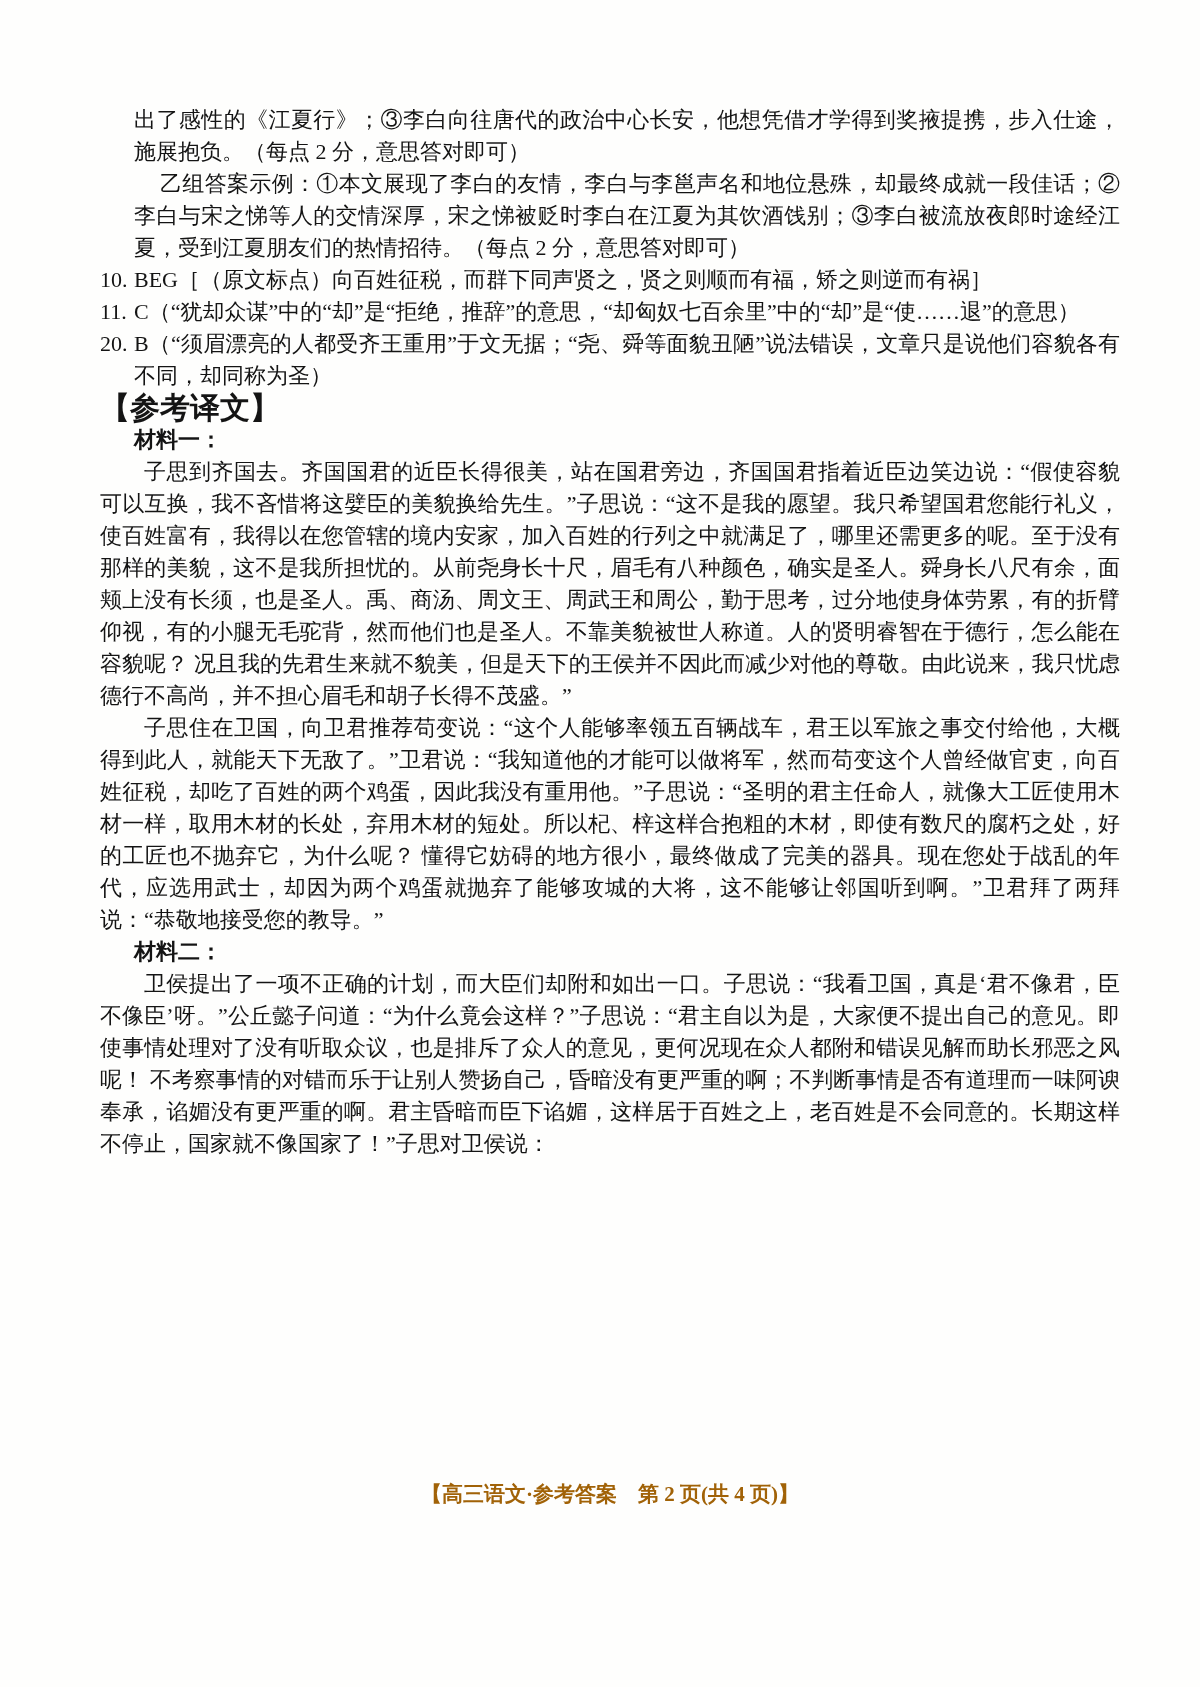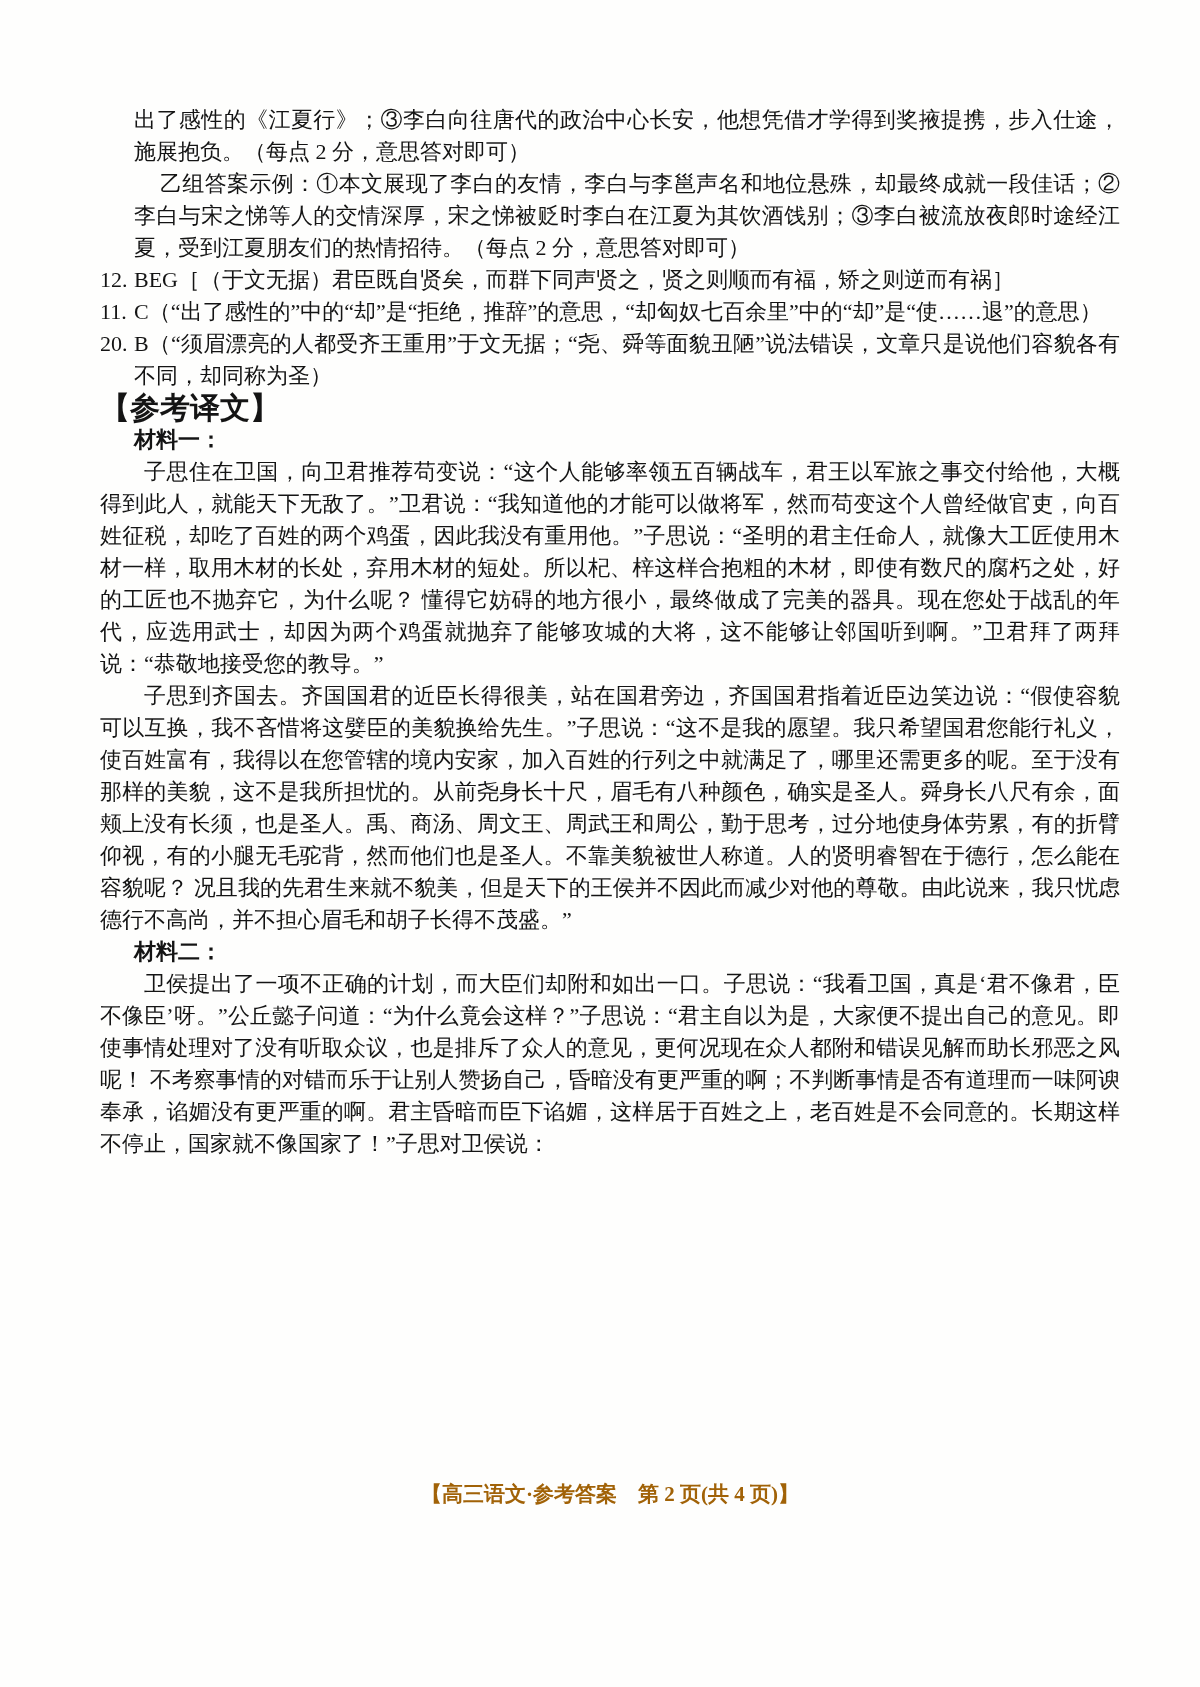--- a/index.html
+++ b/index.html
@@ -73,35 +73,35 @@
 </head>
 <body>
 
 <div class="page">
   <main class="content">
 
     <p class="hangbody">出了感性的《江夏行》；③李白向往唐代的政治中心长安，他想凭借才学得到奖掖提携，步入仕途，施展抱负。（每点 2 分，意思答对即可）</p>
 
     <p class="hangbody para-indent">乙组答案示例：①本文展现了李白的友情，李白与李邕声名和地位悬殊，却最终成就一段佳话；②李白与宋之悌等人的交情深厚，宋之悌被贬时李白在江夏为其饮酒饯别；③李白被流放夜郎时途经江夏，受到江夏朋友们的热情招待。（每点 2 分，意思答对即可）</p>
 
-    <p class="hang"><span class="num">12.</span><span>BEG［（于文无据）君臣既自贤矣，而群下同声贤之，贤之则顺而有福，矫之则逆而有祸］</span></p>
+    <p class="hang"><span class="num">10.</span><span>BEG［（原文标点）向百姓征税，而群下同声贤之，贤之则顺而有福，矫之则逆而有祸］</span></p>
 
-    <p class="hang"><span class="num">11.</span><span>C（“出了感性的”中的“却”是“拒绝，推辞”的意思，“却匈奴七百余里”中的“却”是“使……退”的意思）</span></p>
+    <p class="hang"><span class="num">11.</span><span>C（“犹却众谋”中的“却”是“拒绝，推辞”的意思，“却匈奴七百余里”中的“却”是“使……退”的意思）</span></p>
 
     <p class="hang"><span class="num">20.</span><span>B（“须眉漂亮的人都受齐王重用”于文无据；“尧、舜等面貌丑陋”说法错误，文章只是说他们容貌各有不同，却同称为圣）</span></p>
 
 
 
     <p class="section-header">【参考译文】</p>
 
     <p class="mat-title">材料一：</p>
 
+    <p class="trans">子思到齐国去。齐国国君的近臣长得很美，站在国君旁边，齐国国君指着近臣边笑边说：“假使容貌可以互换，我不吝惜将这嬖臣的美貌换给先生。”子思说：“这不是我的愿望。我只希望国君您能行礼义，使百姓富有，我得以在您管辖的境内安家，加入百姓的行列之中就满足了，哪里还需更多的呢。至于没有那样的美貌，这不是我所担忧的。从前尧身长十尺，眉毛有八种颜色，确实是圣人。舜身长八尺有余，面颊上没有长须，也是圣人。禹、商汤、周文王、周武王和周公，勤于思考，过分地使身体劳累，有的折臂仰视，有的小腿无毛驼背，然而他们也是圣人。不靠美貌被世人称道。人的贤明睿智在于德行，怎么能在容貌呢？ 况且我的先君生来就不貌美，但是天下的王侯并不因此而减少对他的尊敬。由此说来，我只忧虑德行不高尚，并不担心眉毛和胡子长得不茂盛。”</p>
+
     <p class="trans">子思住在卫国，向卫君推荐苟变说：“这个人能够率领五百辆战车，君王以军旅之事交付给他，大概得到此人，就能天下无敌了。”卫君说：“我知道他的才能可以做将军，然而苟变这个人曾经做官吏，向百姓征税，却吃了百姓的两个鸡蛋，因此我没有重用他。”子思说：“圣明的君主任命人，就像大工匠使用木材一样，取用木材的长处，弃用木材的短处。所以杞、梓这样合抱粗的木材，即使有数尺的腐朽之处，好的工匠也不抛弃它，为什么呢？ 懂得它妨碍的地方很小，最终做成了完美的器具。现在您处于战乱的年代，应选用武士，却因为两个鸡蛋就抛弃了能够攻城的大将，这不能够让邻国听到啊。”卫君拜了两拜说：“恭敬地接受您的教导。”</p>
-
-    <p class="trans">子思到齐国去。齐国国君的近臣长得很美，站在国君旁边，齐国国君指着近臣边笑边说：“假使容貌可以互换，我不吝惜将这嬖臣的美貌换给先生。”子思说：“这不是我的愿望。我只希望国君您能行礼义，使百姓富有，我得以在您管辖的境内安家，加入百姓的行列之中就满足了，哪里还需更多的呢。至于没有那样的美貌，这不是我所担忧的。从前尧身长十尺，眉毛有八种颜色，确实是圣人。舜身长八尺有余，面颊上没有长须，也是圣人。禹、商汤、周文王、周武王和周公，勤于思考，过分地使身体劳累，有的折臂仰视，有的小腿无毛驼背，然而他们也是圣人。不靠美貌被世人称道。人的贤明睿智在于德行，怎么能在容貌呢？ 况且我的先君生来就不貌美，但是天下的王侯并不因此而减少对他的尊敬。由此说来，我只忧虑德行不高尚，并不担心眉毛和胡子长得不茂盛。”</p>
 
     <p class="mat-title">材料二：</p>
 
     <p class="trans">卫侯提出了一项不正确的计划，而大臣们却附和如出一口。子思说：“我看卫国，真是‘君不像君，臣不像臣’呀。”公丘懿子问道：“为什么竟会这样？”子思说：“君主自以为是，大家便不提出自己的意见。即使事情处理对了没有听取众议，也是排斥了众人的意见，更何况现在众人都附和错误见解而助长邪恶之风呢！ 不考察事情的对错而乐于让别人赞扬自己，昏暗没有更严重的啊；不判断事情是否有道理而一味阿谀奉承，谄媚没有更严重的啊。君主昏暗而臣下谄媚，这样居于百姓之上，老百姓是不会同意的。长期这样不停止，国家就不像国家了！”子思对卫侯说：</p>
 
   </main>
 
   <div class="footer">【高三语文·参考答案　第 2 页(共 4 页)】</div>
 </div>
 

